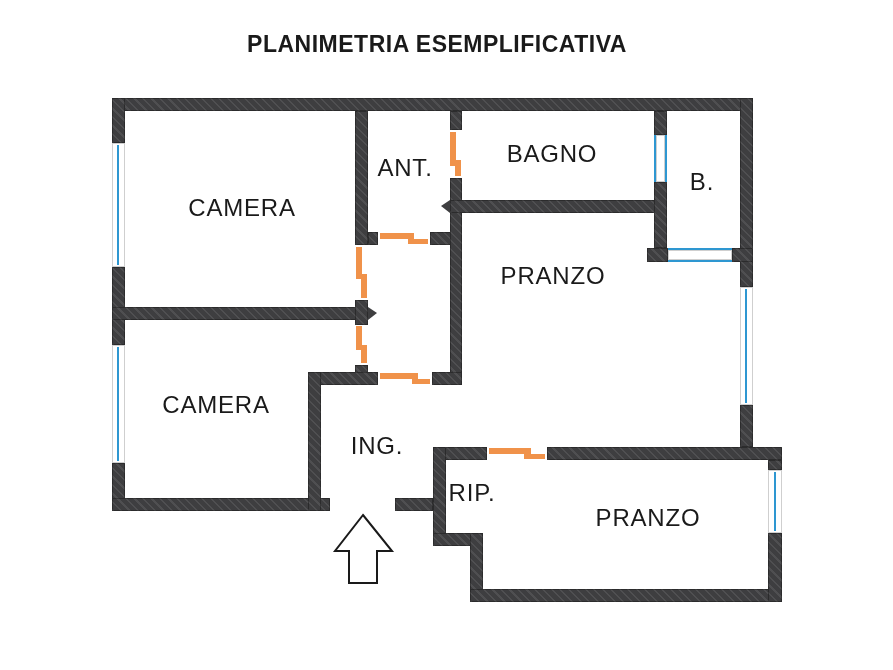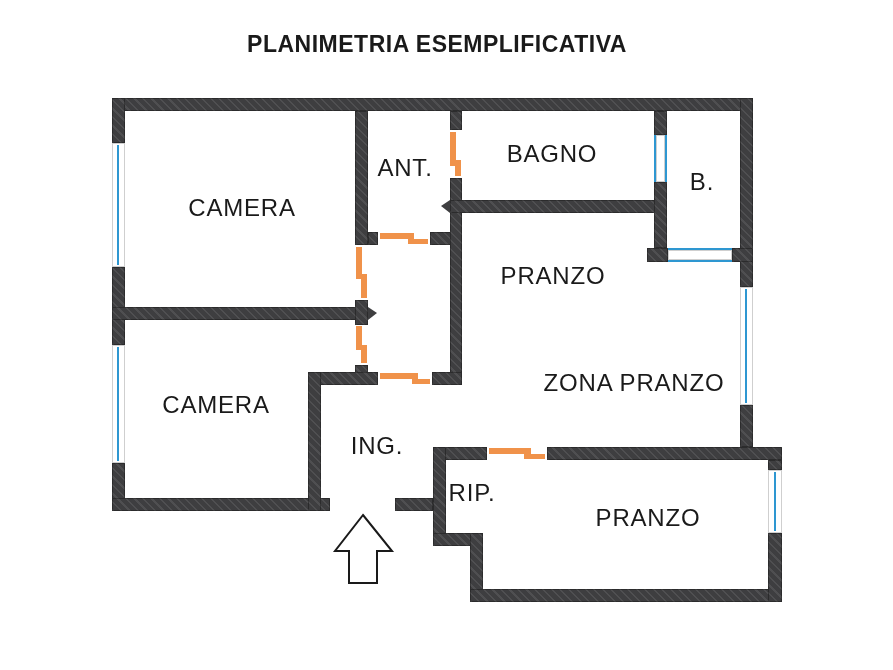--- a/index.html
+++ b/index.html
@@ -132,21 +132,20 @@
   <div class="door-leaf" style="left:489px;top:448px;width:42px;height:6px;"></div>
   <div class="door-leaf" style="left:524px;top:454px;width:21px;height:5px;"></div>
 
   <div class="room-label" style="left:242px;top:208px;">CAMERA</div>
   <div class="room-label" style="left:405px;top:168px;">ANT.</div>
   <div class="room-label" style="left:552px;top:154px;">BAGNO</div>
   <div class="room-label" style="left:702px;top:182px;">B.</div>
   <div class="room-label" style="left:553px;top:276px;">PRANZO</div>
   <div class="room-label" style="left:216px;top:405px;">CAMERA</div>
   <div class="room-label" style="left:377px;top:446px;">ING.</div>
-  <div class="room-label" style="left:634px;top:383px;">ZONA PRANZO</div>
   <div class="room-label" style="left:472px;top:493px;">RIP.</div>
   <div class="room-label" style="left:648px;top:518px;">PRANZO</div>
 
   <svg class="arrow-svg" width="70" height="80" viewBox="0 0 70 80">
     <polygon points="33,6 62,42 47,42 47,74 19,74 19,42 5,42" fill="#ffffff" stroke="#1a1a1a" stroke-width="2" stroke-linejoin="miter"></polygon>
   </svg>
 
 </div>
 
 </body></html>

